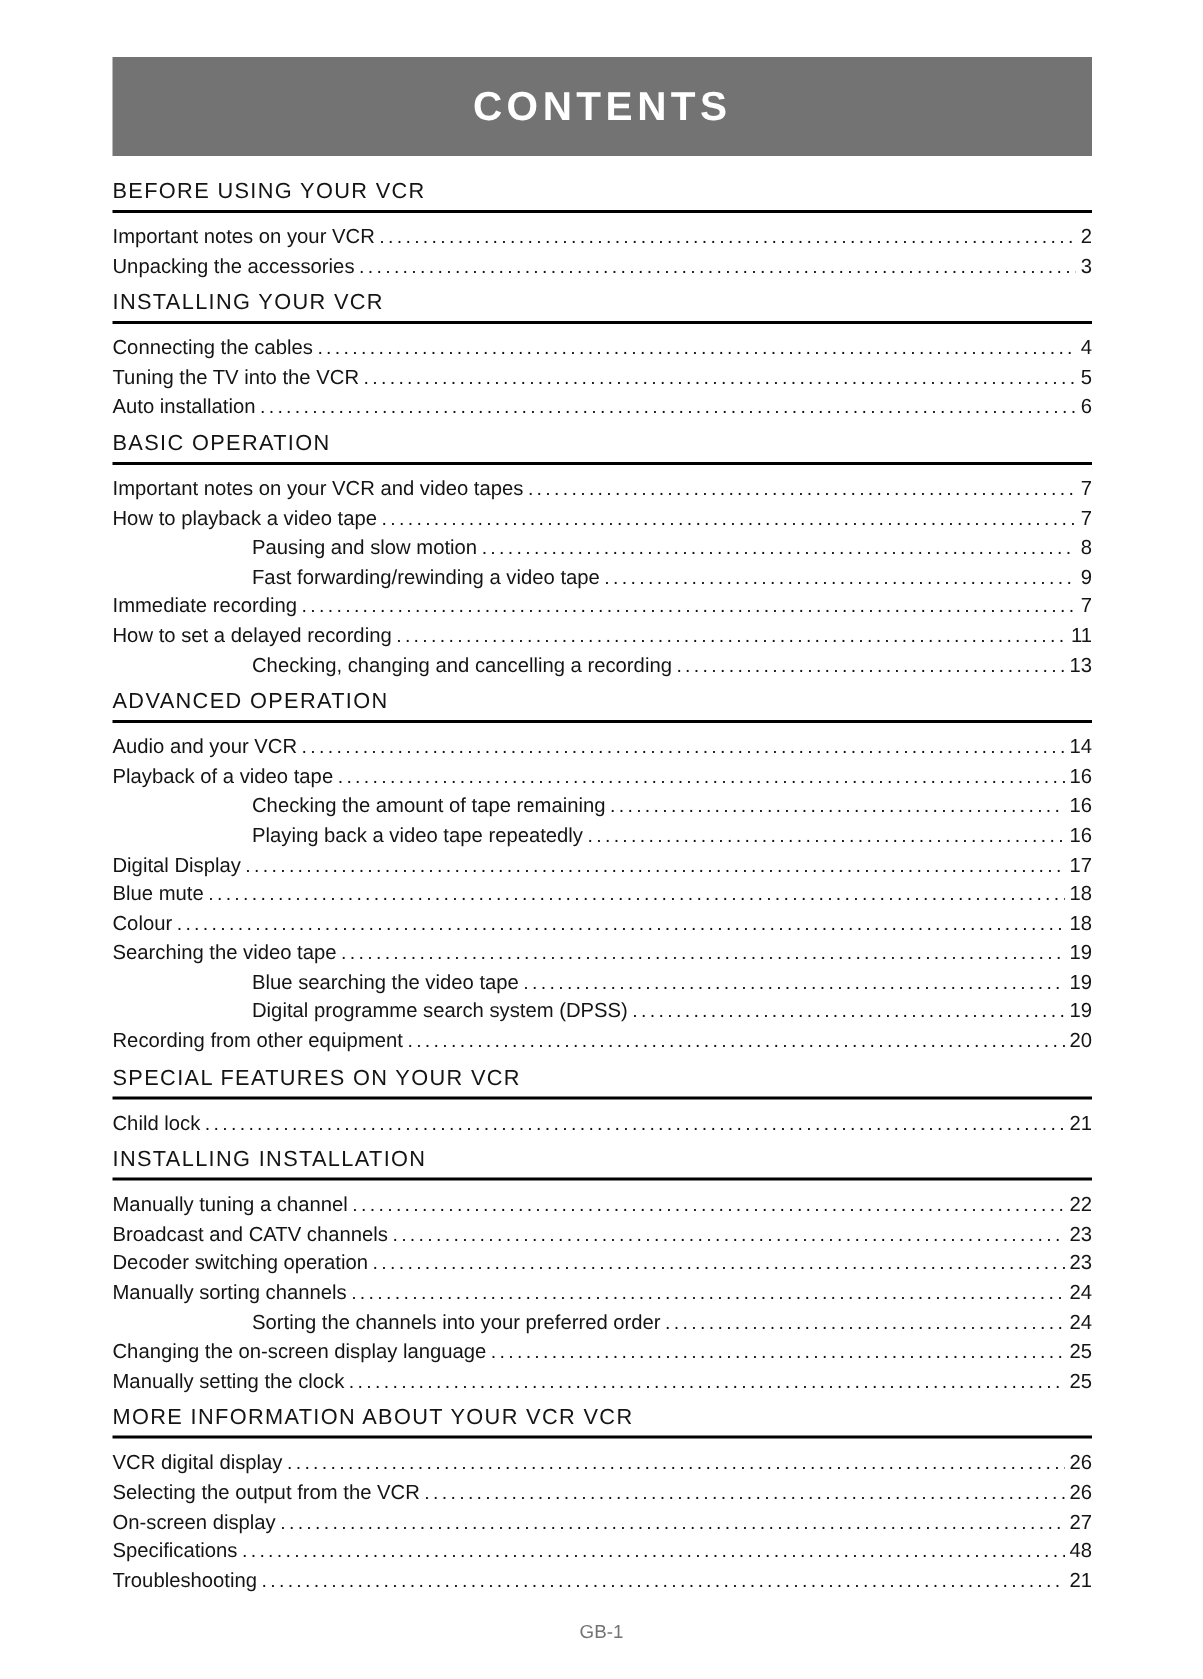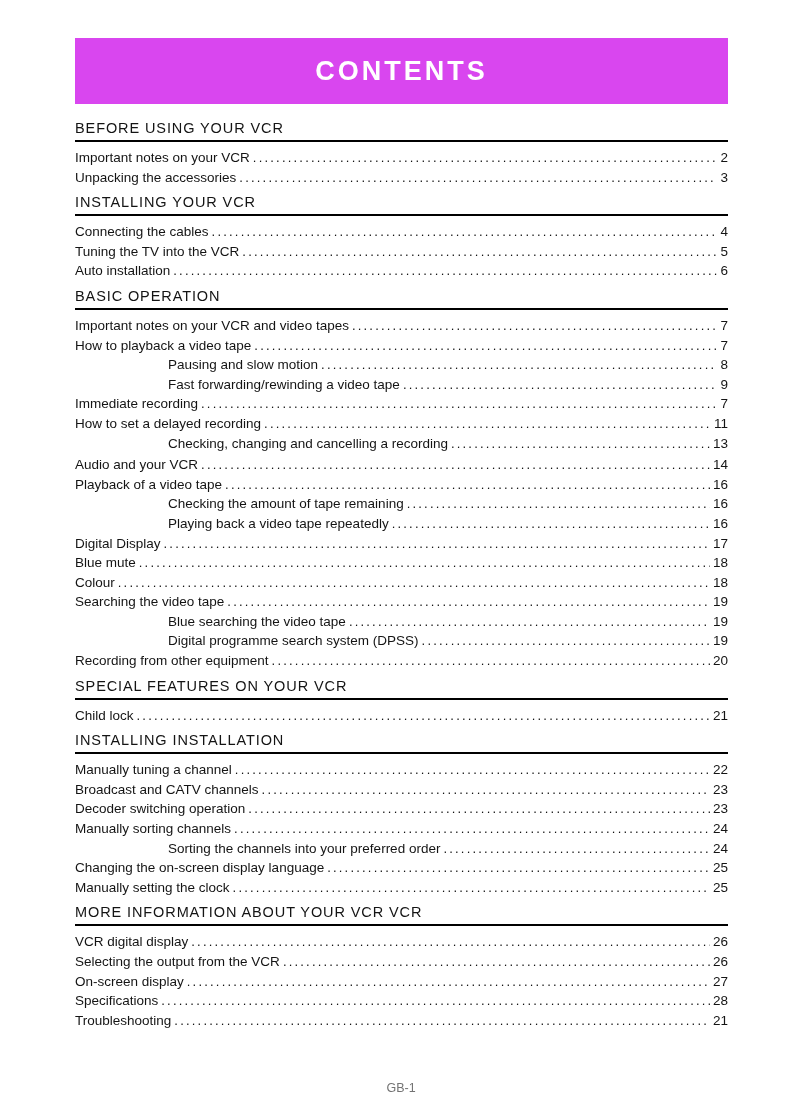--- a/index.html
+++ b/index.html
@@ -11,21 +11,21 @@
     font-family: "Liberation Sans", sans-serif;
     color: #141414;
     overflow: hidden;
   }
   .doc-page {
     position: absolute;
     inset: 0;
     padding: 38px 74px 0 75px;
   }
   .banner {
-    background: #d946ef;
+    background: #737373;
     height: 66px;
     display: flex;
     align-items: center;
     justify-content: center;
     margin-bottom: 16px;
   }
   .banner h1 {
     color: #ffffff;
     font-size: 27px;
     font-weight: bold;
@@ -144,20 +144,21 @@
           <span class="dots"></span>
           <span class="pg">11</span>
         </div>
         <div class="entry indented">
           <span class="label">Checking, changing and cancelling a recording</span>
           <span class="dots"></span>
           <span class="pg">13</span>
         </div>
       </section>
       <section class="toc-section">
+        <h2 class="section-heading">ADVANCED OPERATION</h2>
         <div class="entry">
           <span class="label">Audio and your VCR</span>
           <span class="dots"></span>
           <span class="pg">14</span>
         </div>
         <div class="entry">
           <span class="label">Playback of a video tape</span>
           <span class="dots"></span>
           <span class="pg">16</span>
         </div>
@@ -266,21 +267,21 @@
           <span class="pg">26</span>
         </div>
         <div class="entry">
           <span class="label">On-screen display</span>
           <span class="dots"></span>
           <span class="pg">27</span>
         </div>
         <div class="entry">
           <span class="label">Specifications</span>
           <span class="dots"></span>
-          <span class="pg">28</span>
+          <span class="pg">48</span>
         </div>
         <div class="entry">
           <span class="label">Troubleshooting</span>
           <span class="dots"></span>
           <span class="pg">21</span>
         </div>
       </section>
     </main>
 
   <div class="page-footer">

